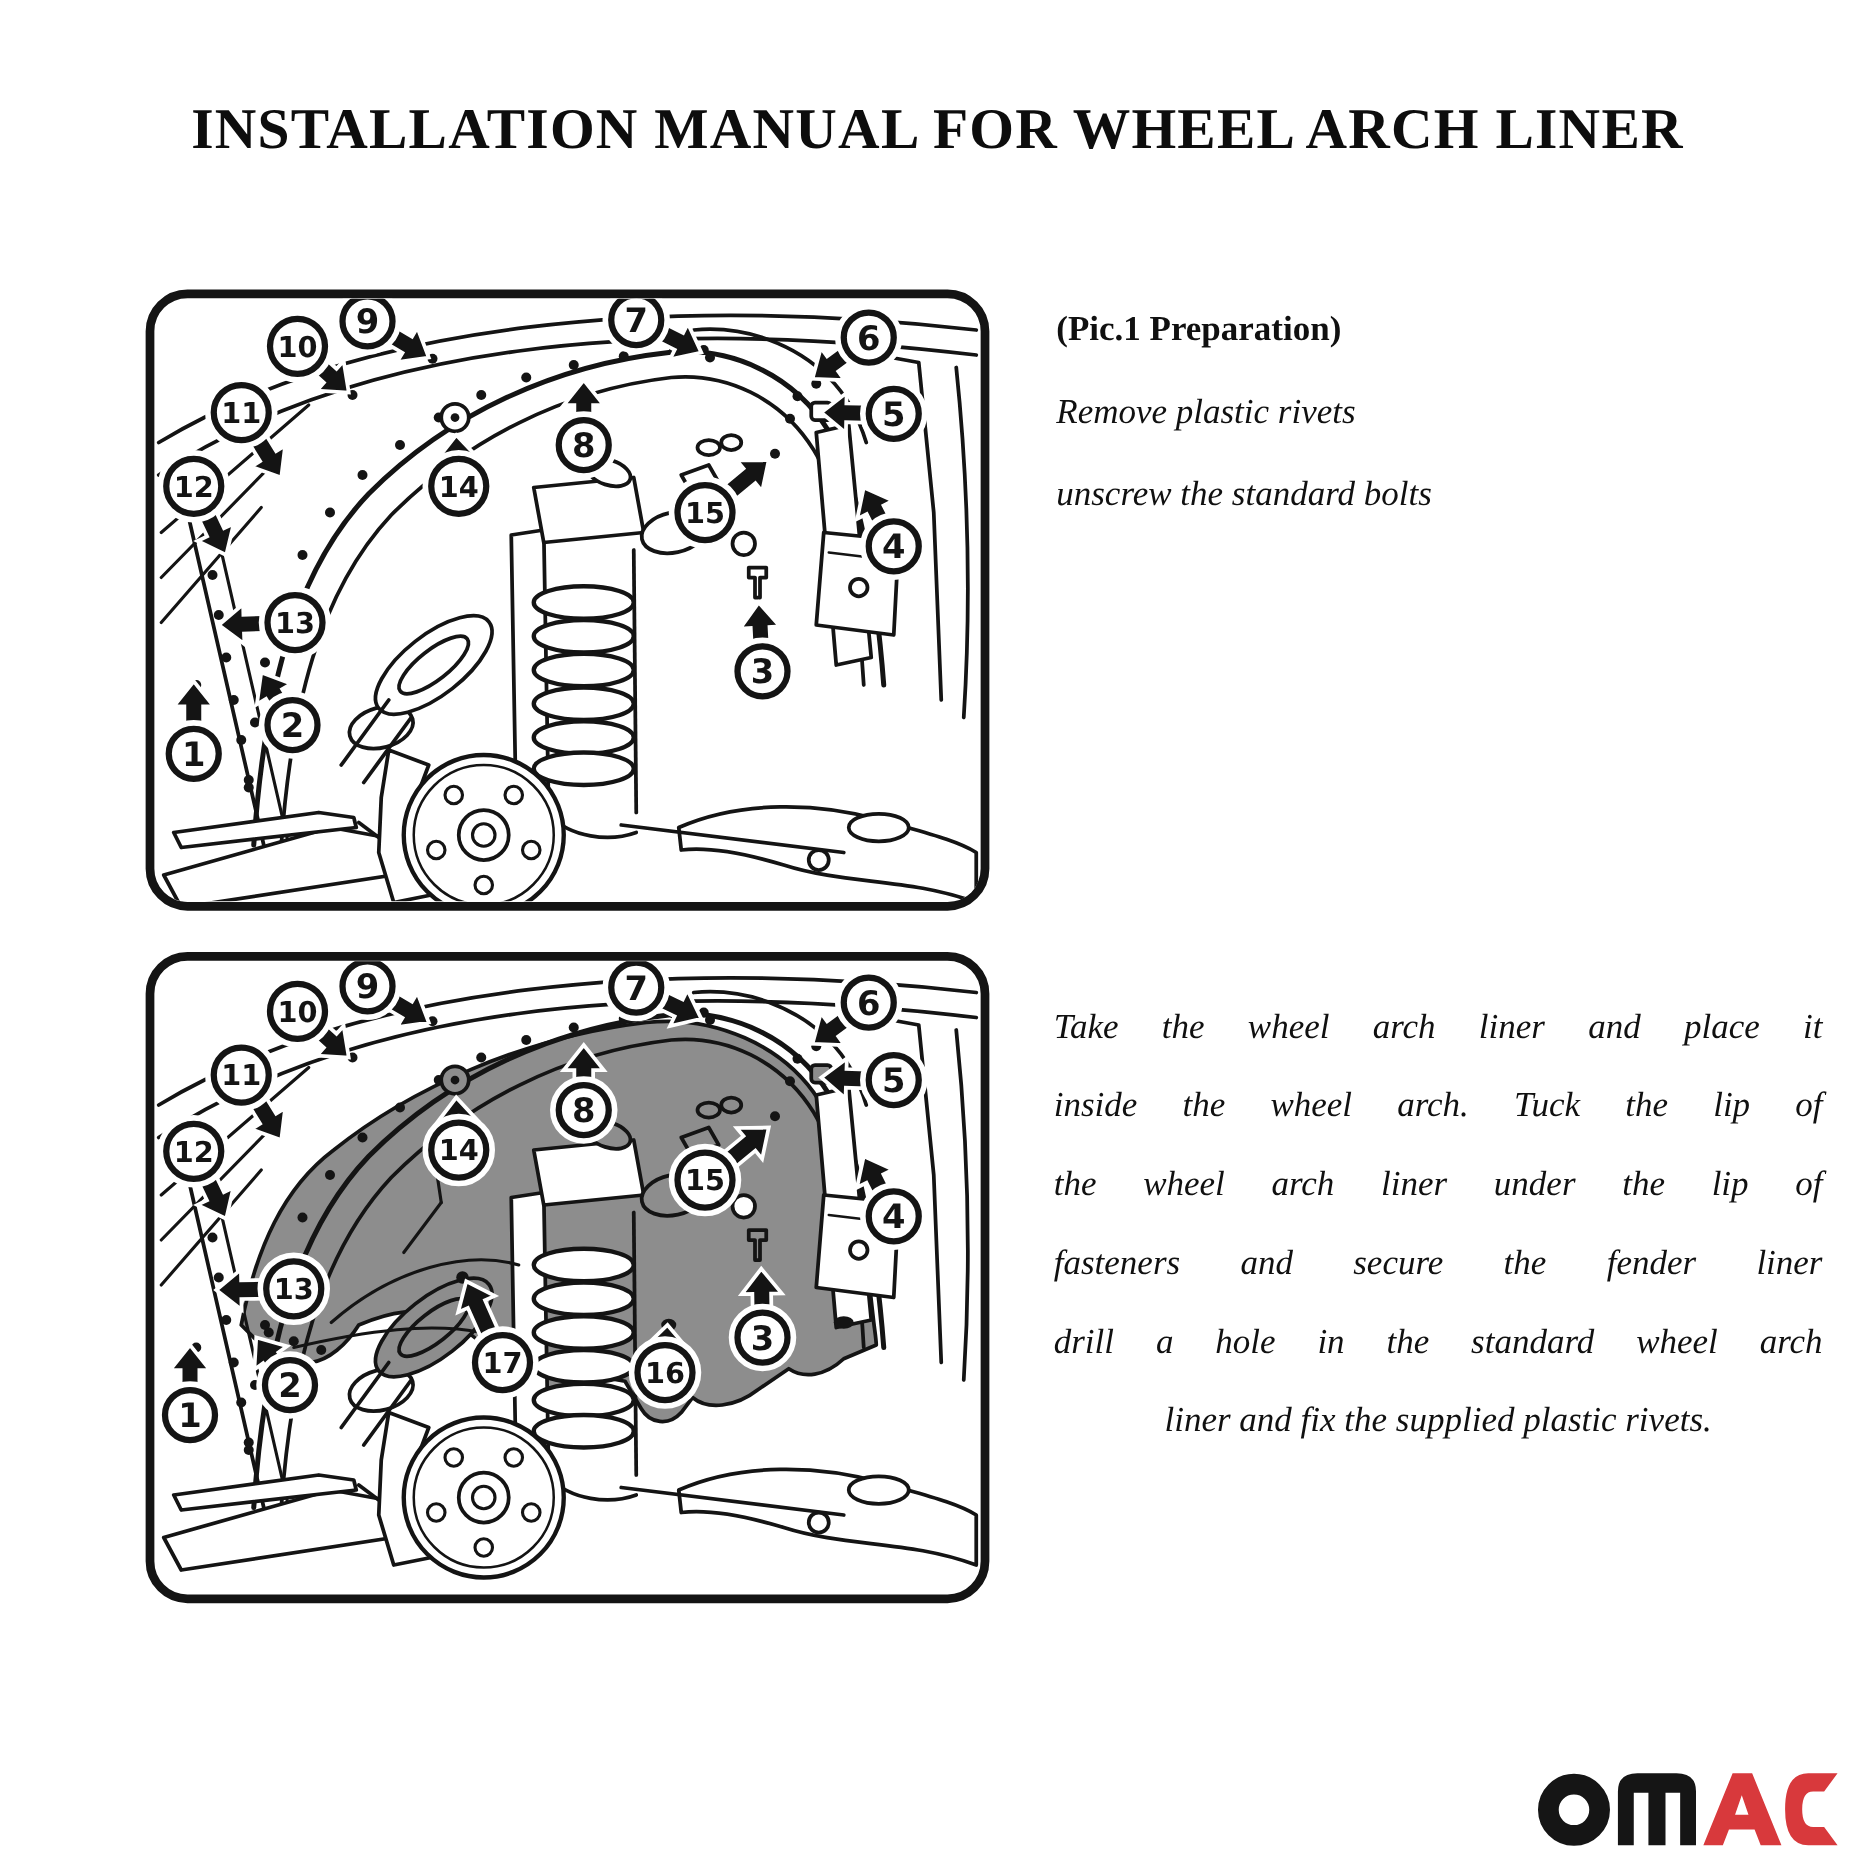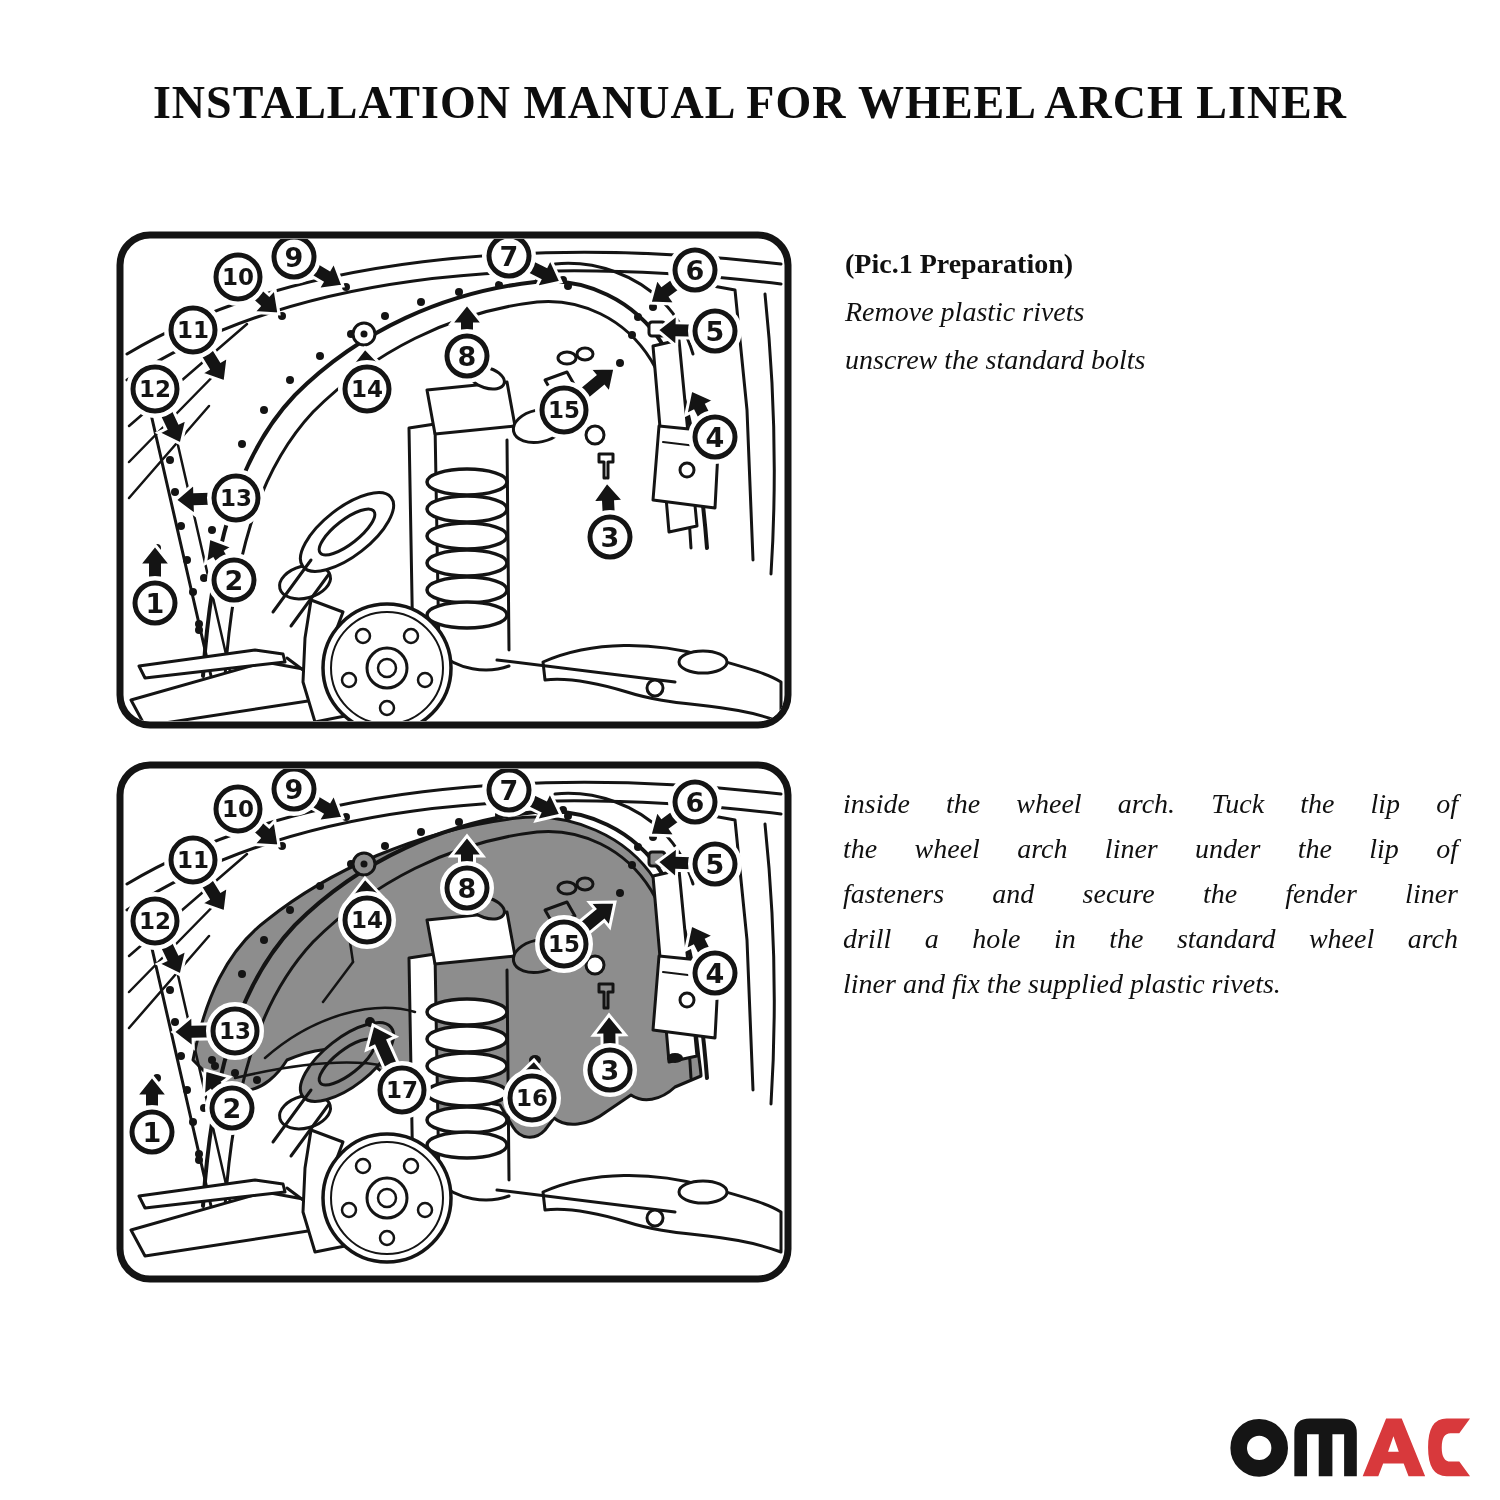--- a/index.html
+++ b/index.html
@@ -13,23 +13,23 @@
     color:#0d0d0d;white-space:nowrap;
   }
   .panel{position:absolute;left:115px;}
   .panel svg{display:block;width:100%;height:100%;}
   .panel1{top:230px;width:678px;height:500px;}
   .panel2{top:760px;width:678px;height:524px;}
   .caption{position:absolute;font-size:28px;}
   .cap1{left:845px;top:240px;width:600px;line-height:48px;}
   .cap2{left:843px;top:781px;width:615px;line-height:45px;}
   .cap-head{font-weight:bold;font-style:normal;}
-  .cap-line{font-style:italic;}
+  .cap-line{font-style:italic;margin-top:18px;}
   .cap2 .cap-line{text-align:justify;text-align-last:justify;}
-  .cap2 .cap-line.last{text-align:left;text-align-last:auto;}
+  .cap2 .cap-line.last{text-align:center;text-align-last:auto;}
   .logo{position:absolute;left:1226px;top:1406px;width:246px;height:74px;}
   .logo svg{display:block;width:100%;height:100%;}
   .co-arrow{fill:#141414;stroke:#ffffff;stroke-width:3;stroke-linejoin:miter;}
   .co-halo{fill:none;stroke:#ffffff;stroke-width:5;}
   .co-circle{fill:#ffffff;stroke:#141414;stroke-width:5;}
   .co-num{font-family:"DejaVu Sans",sans-serif;font-weight:bold;fill:#141414;text-anchor:middle;}
 </style>
 </head>
 <body>
 
@@ -389,20 +389,21 @@
             <circle cx="287" cy="330" r="26.5" class="co-halo"></circle>
             <circle cx="287" cy="330" r="22" class="co-circle"></circle>
             <text x="287" y="330" dy="0.36em" class="co-num" font-size="23">17</text>
           </g>
         </g>
     </g>
   </svg>
 </div>
 
 <div class="caption cap2">
+  <div class="cap-line">Take the wheel arch liner and place it</div>
   <div class="cap-line">inside the wheel arch. Tuck the lip of</div>
   <div class="cap-line">the wheel arch liner under the lip of</div>
   <div class="cap-line">fasteners and secure the fender liner</div>
   <div class="cap-line">drill a hole in the standard wheel arch</div>
   <div class="cap-line last">liner and fix the supplied plastic rivets.</div>
 </div>
 
 <div class="logo" aria-label="OMAC">
   <svg viewBox="0 0 252 72">
     <g>

